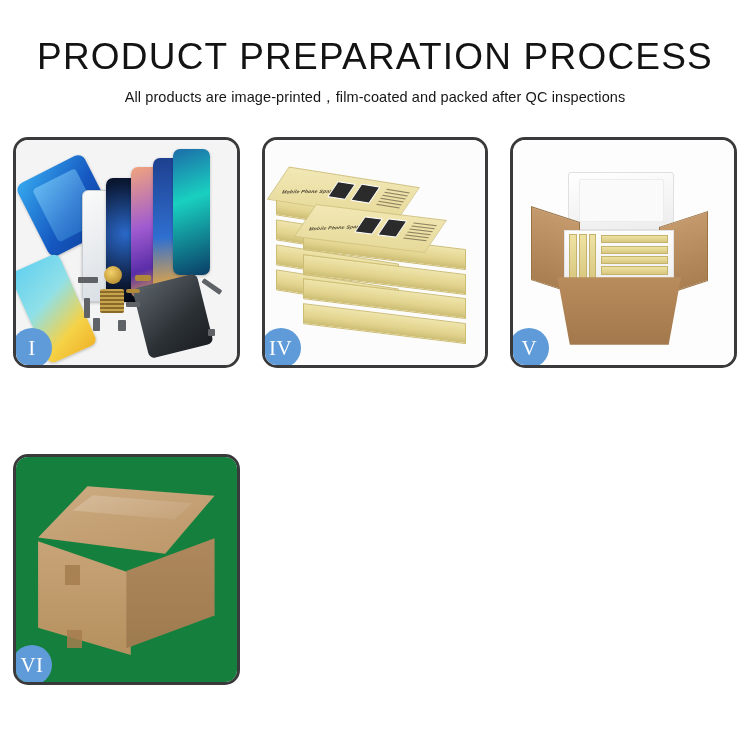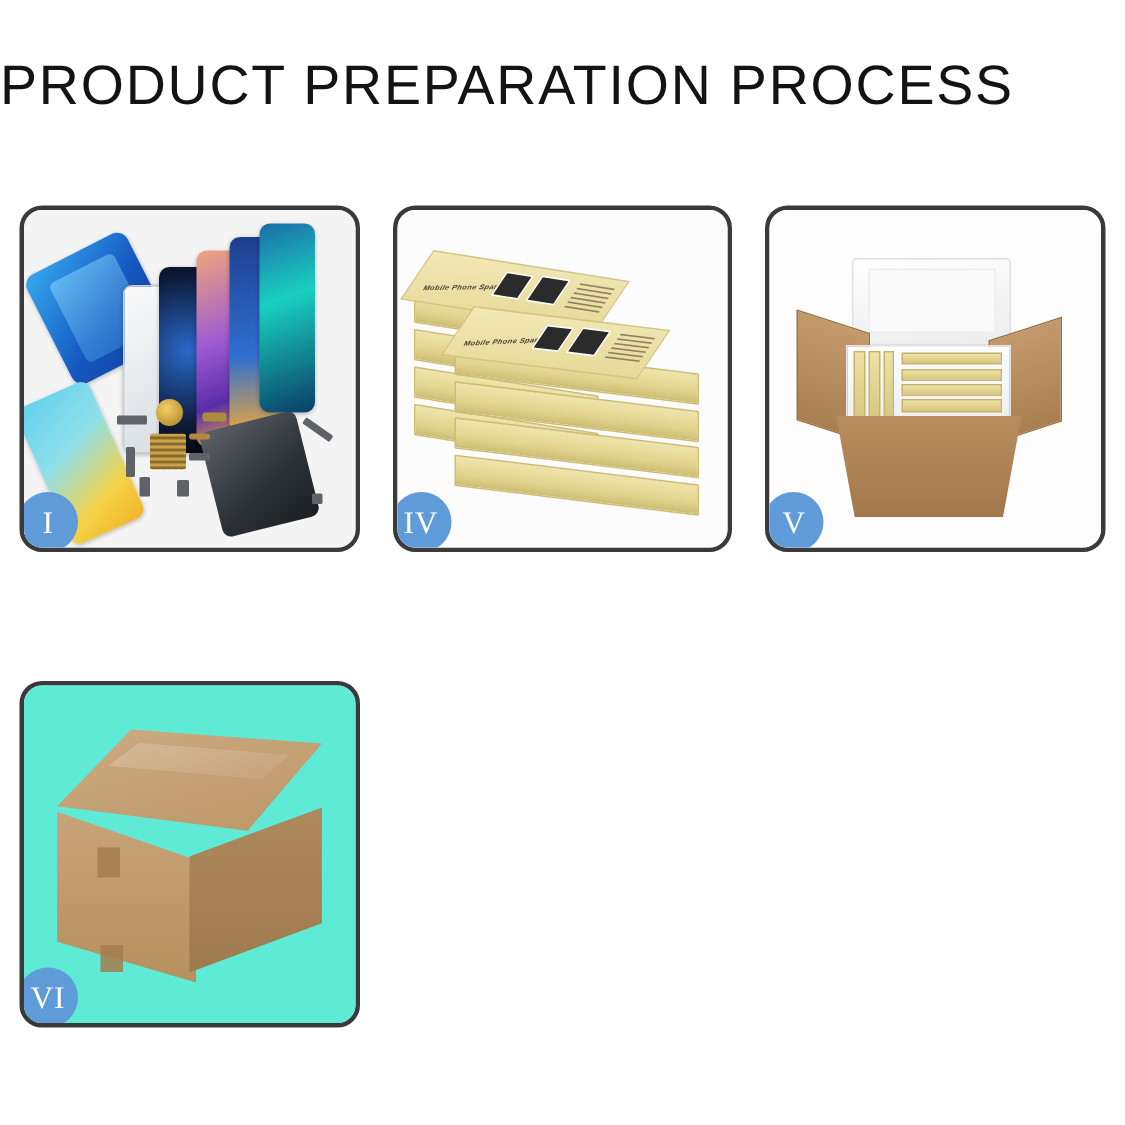--- a/index.html
+++ b/index.html
@@ -1,21 +1,21 @@
 <!DOCTYPE html>
 <html><head>
 <meta charset="utf-8">
 <style>
   * { margin:0; padding:0; box-sizing:border-box; }
   body {
     width:750px; height:750px; background:#ffffff;
     font-family:"Liberation Sans", sans-serif; overflow:hidden;
     position:relative;
   }
-  .header { padding-top:38px; }
+  .header { text-align:center; padding-top:38px; }
   .title {
     font-size:37px; font-weight:400; letter-spacing:1.2px;
     color:#131313; line-height:1.05; white-space:nowrap;
   }
   .subtitle {
     font-size:14.5px; color:#161616; margin-top:11px; letter-spacing:.1px;
     white-space:nowrap;
   }
   .grid {
     position:absolute; left:13px; top:137px; width:724px;
@@ -168,21 +168,21 @@
     position:absolute; left:25%; top:14%; width:48%; height:26%;
     background:linear-gradient(170deg,#ffffff,#ececec);
     border:1px solid #e0e0e0; border-radius:3px;
   }
   .foam-lid::after{ content:""; position:absolute; inset:12% 9%;
     background:#fafafa; border:1px solid #ededed; border-radius:2px; }
   .ybar { position:absolute; background:linear-gradient(180deg,#eee2a4,#d8c77f);
     border:1px solid #c4b36c; }
 
   
-  .p6 { background:#5eead4; }
+  .p6 { background:#15803d; }
   .c6-top {
     position:absolute; left:10%; top:13%; width:80%; height:30%;
     background:linear-gradient(165deg,#cdab81,#bb9668);
     clip-path:polygon(28% 0,100% 14%,72% 100%,0 76%);
   }
   .c6-front {
     position:absolute; left:10%; top:33%; width:42%; height:55%;
     background:linear-gradient(180deg,#c9a57a,#b5915f);
     clip-path:polygon(0 8%,100% 34%,100% 100%,0 78%);
   }
@@ -196,20 +196,21 @@
     background:linear-gradient(160deg,rgba(255,255,255,.22),rgba(255,255,255,0));
     clip-path:polygon(22% 0,100% 18%,86% 54%,6% 34%);
   }
   .c6-tape { position:absolute; background:#a47c4e; opacity:.85; }
 </style>
 </head>
 <body>
 
 <div class="header">
   <div class="title">PRODUCT PREPARATION PROCESS</div>
+  <div class="subtitle">All products are image-printed，film-coated and packed after QC inspections</div>
 </div>
 
 <div class="grid">
 
   <div class="panel">
     <div class="panel-inner p1">
       <div class="ph ph-a"></div>
       <div class="ph ph-glass"></div>
       <div class="ph ph-b"></div>
       <div class="ph ph-c"></div>

